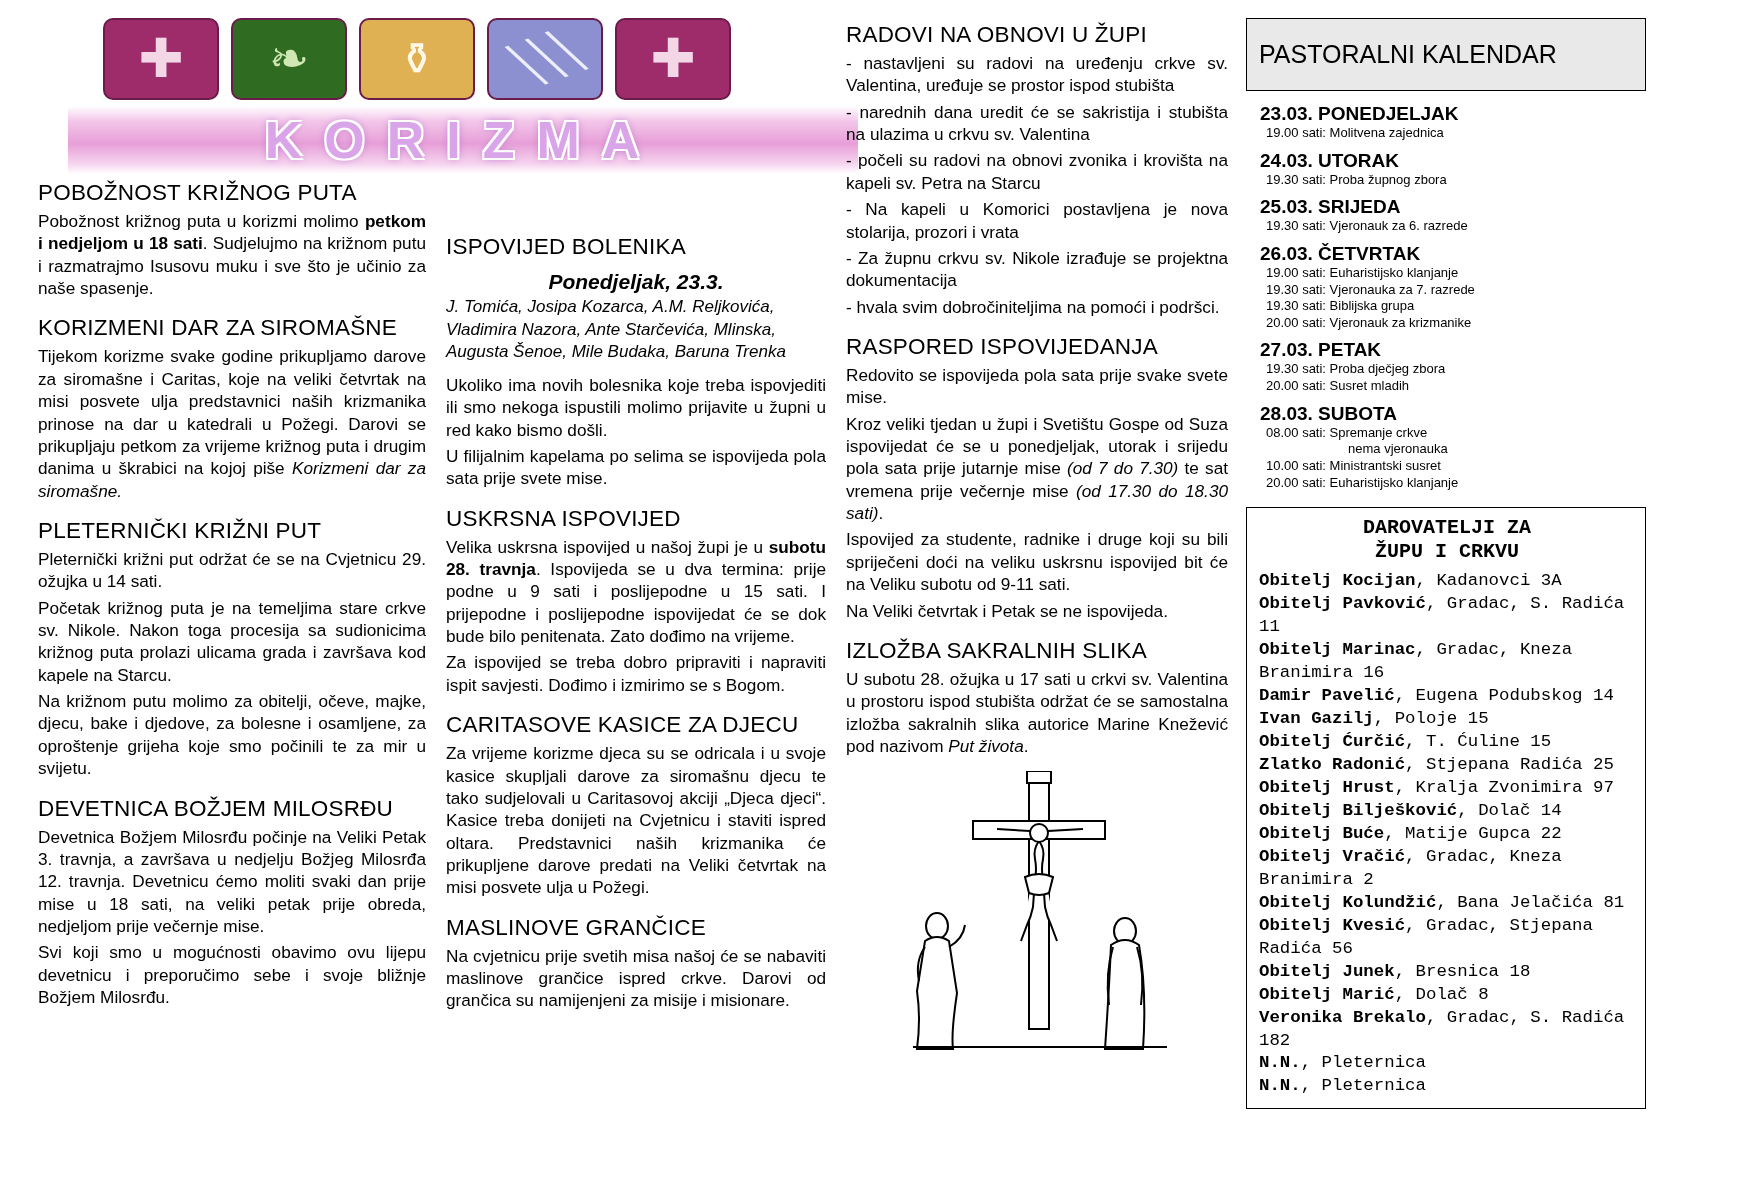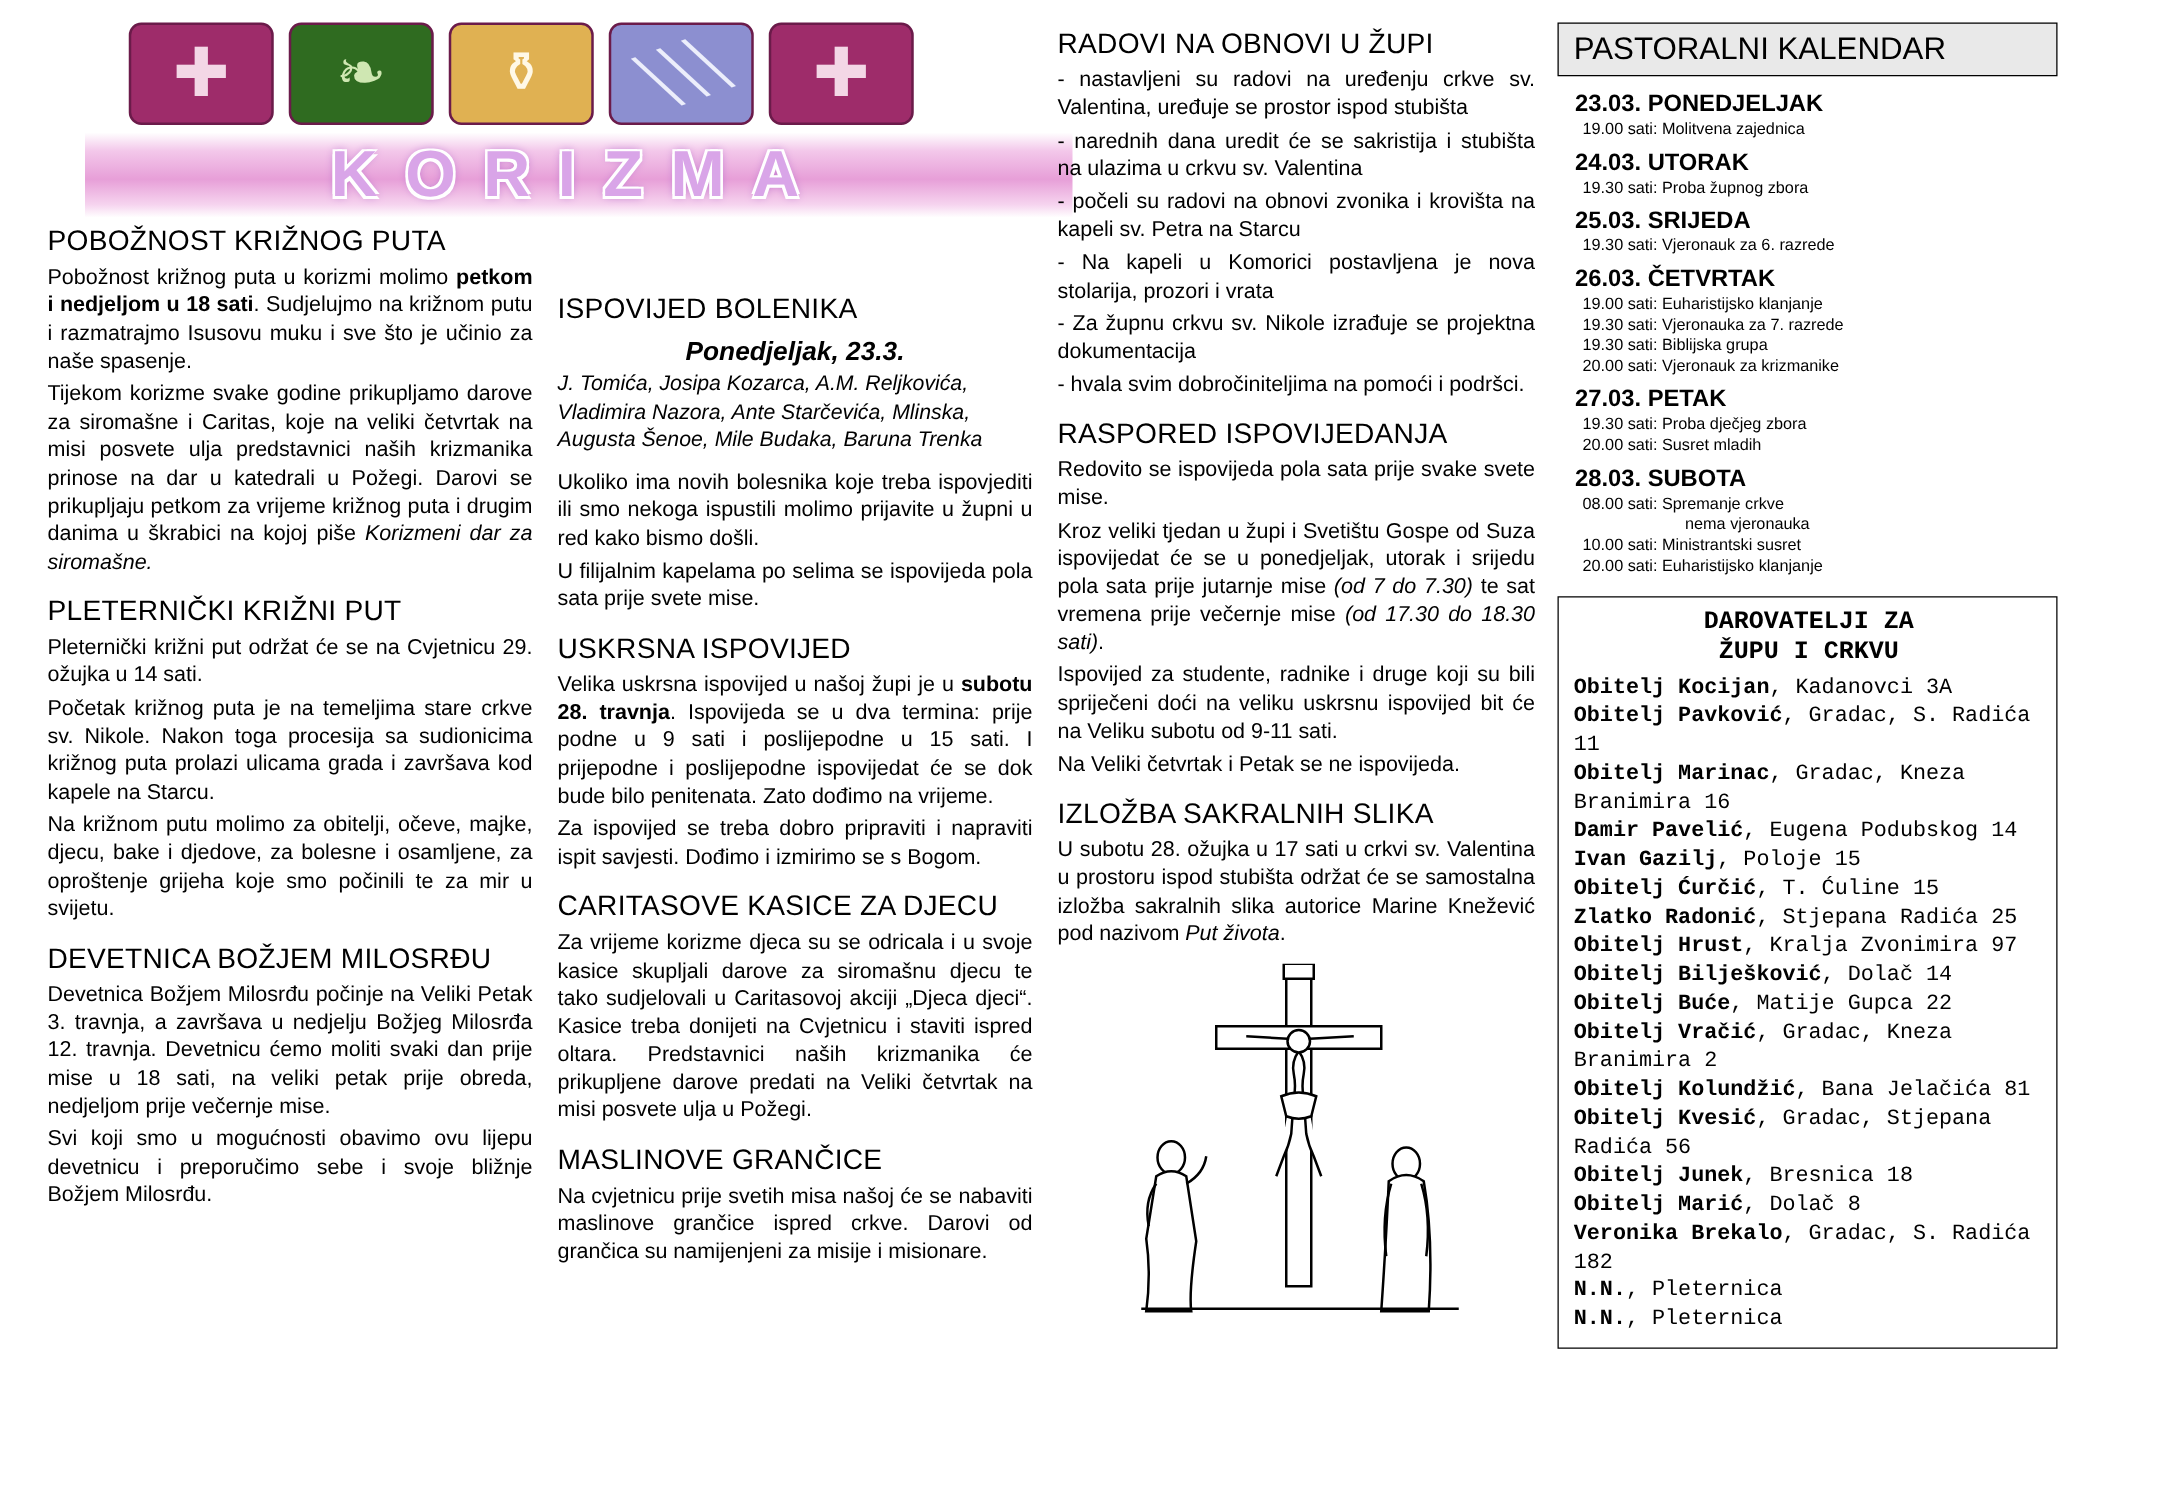--- a/index.html
+++ b/index.html
@@ -153,21 +153,21 @@
     line-height: 1.30;
     margin: 0 0 4px 0;
     text-align: justify;
   }
 
   
   .kalendar-title {
     border: 1.5px solid #000;
     background: #e9e9e9;
     font-size: 25px;
-    padding: 6px 12px;
+    padding: 21px 12px;
     font-family: "Liberation Sans", sans-serif;
   }
   .kal-body { padding: 8px 4px 0 14px; }
   .kal-day {
     font-size: 19px;
     font-weight: bold;
     margin-top: 8px;
   }
   .kal-day.first { margin-top: 4px; }
   .kal-item {
@@ -228,20 +228,21 @@
           <div class="icon-box ib-5">
               <span class="cross-glyph">✚</span>
             </div>
         </div>
         <div class="korizma-band">KORIZMA</div>
       </div>
 
       <h2 class="sec first">POBOŽNOST KRIŽNOG PUTA</h2>
       <p class="body"><span>Pobožnost križnog puta u korizmi molimo </span><b class="b">petkom i nedjeljom u 18 sati</b><span>. Sudjelujmo na križnom putu i razmatrajmo Isusovu muku i sve što je učinio za naše spasenje.</span></p>
 
+      <h2 class="sec">KORIZMENI DAR ZA SIROMAŠNE</h2>
       <p class="body"><span>Tijekom korizme svake godine prikupljamo darove za siromašne i Caritas, koje na veliki četvrtak na misi posvete ulja predstavnici naših krizmanika prinose na dar u katedrali u Požegi. Darovi se prikupljaju petkom za vrijeme križnog puta i drugim danima u škrabici na kojoj piše </span><i class="i">Korizmeni dar za siromašne.</i></p>
 
       <h2 class="sec">PLETERNIČKI KRIŽNI PUT</h2>
       <p class="body">Pleternički križni put održat će se na Cvjetnicu 29. ožujka u 14 sati.</p>
       <p class="body">Početak križnog puta je na temeljima stare crkve sv. Nikole. Nakon toga procesija sa sudionicima križnog puta prolazi ulicama grada i završava kod kapele na Starcu.</p>
       <p class="body">Na križnom putu molimo za obitelji, očeve, majke, djecu, bake i djedove, za bolesne i osamljene, za oproštenje grijeha koje smo počinili te za mir u svijetu.</p>
 
       <h2 class="sec">DEVETNICA BOŽJEM MILOSRĐU</h2>
       <p class="body">Devetnica Božjem Milosrđu počinje na Veliki Petak 3. travnja, a završava u nedjelju Božjeg Milosrđa 12. travnja. Devetnicu ćemo moliti svaki dan prije mise u 18 sati, na veliki petak prije obreda, nedjeljom prije večernje mise.</p>
       <p class="body">Svi koji smo u mogućnosti obavimo ovu lijepu devetnicu i preporučimo sebe i svoje bližnje Božjem Milosrđu.</p>

